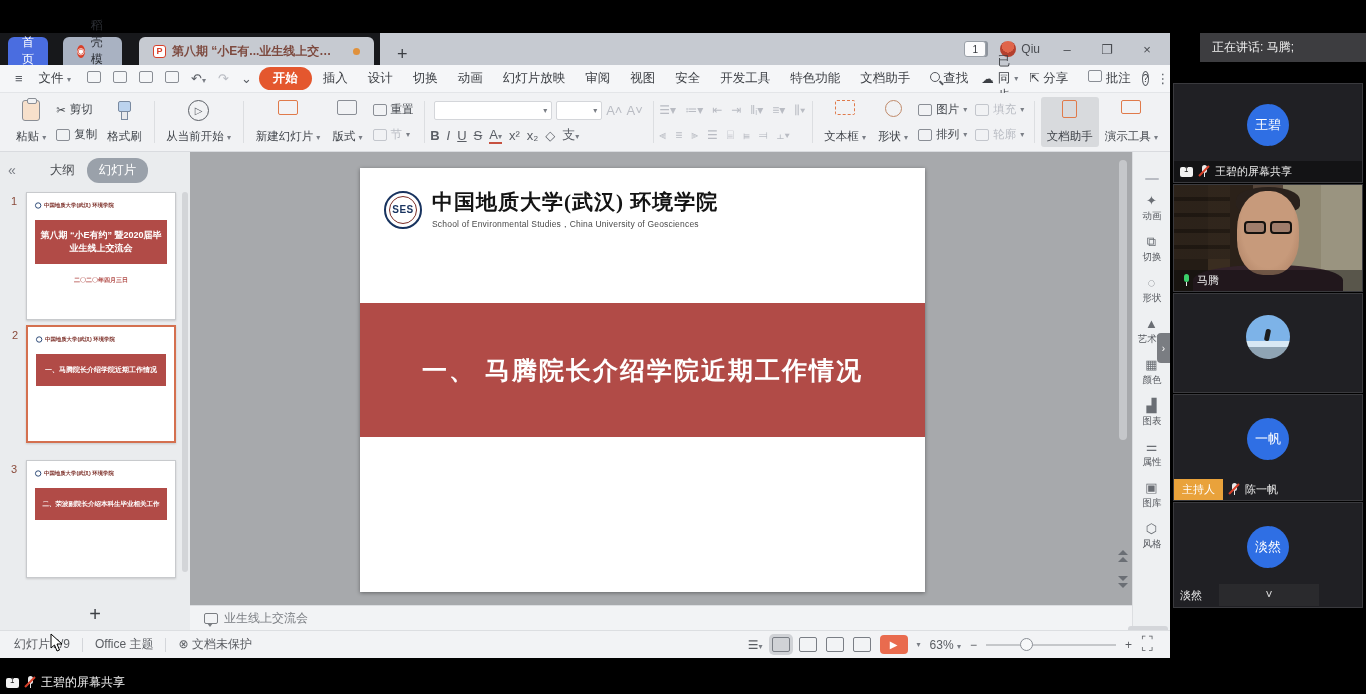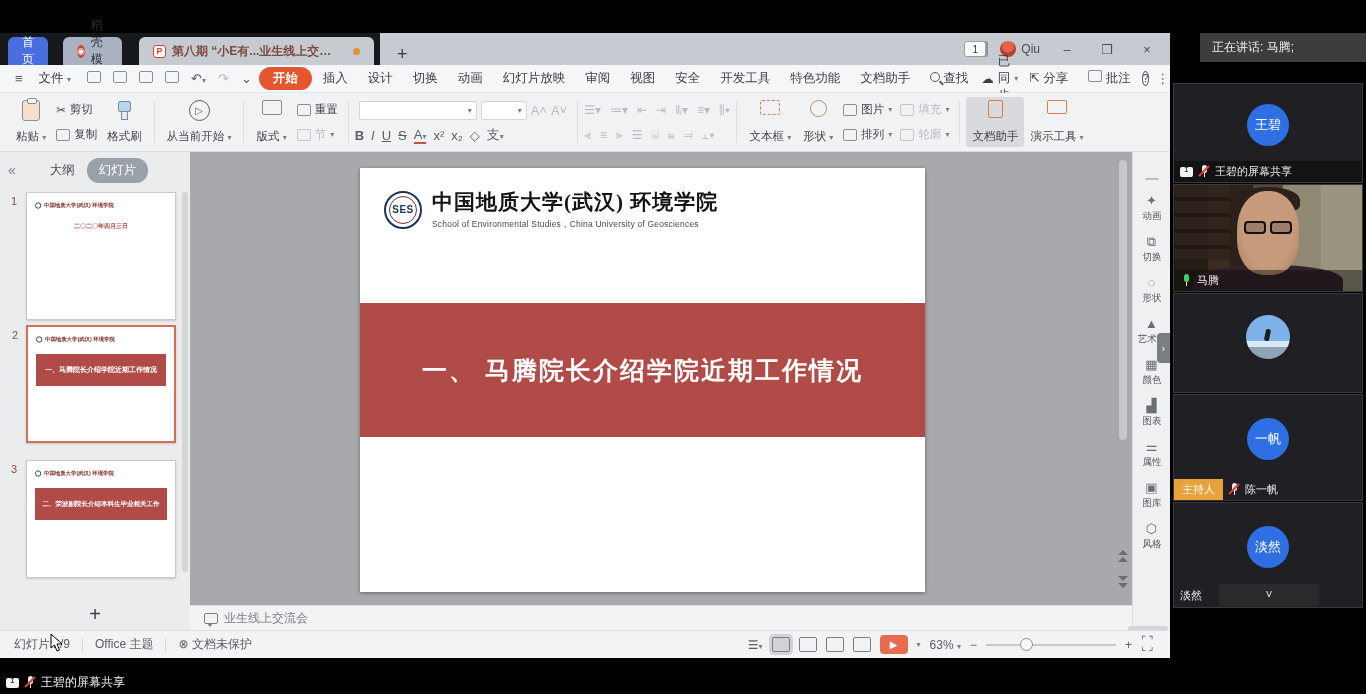--- a/index.html
+++ b/index.html
@@ -240,20 +240,24 @@
         <span class="brush"></span>
         <span>格式刷</span>
       </div>
       <div class="rb-sep"></div>
       <div class="rb-big">
         <span class="play-circle">▷</span>
         <span><span>从当前开始</span> <span class="caret">▾</span></span>
       </div>
       <div class="rb-sep"></div>
       <div class="rb-big">
+        <span class="ibox orange" style="width:20px;height:15px;"></span>
+        <span><span>新建幻灯片</span> <span class="caret">▾</span></span>
+      </div>
+      <div class="rb-big">
         <span class="ibox" style="width:20px;height:15px;"></span>
         <span><span>版式</span> <span class="caret">▾</span></span>
       </div>
       <div class="rb-col">
         <div class="rb-mini">
             <span class="ibox"></span> 
             <span>重置</span>
           </div>
         <div class="rb-mini grayed">
             <span class="ibox" style="border-color:#c3c6cc"></span> 
@@ -361,20 +365,21 @@
           <span class="ptab">大纲</span>
           <span class="ptab active">幻灯片</span>
         </div>
 
         <div class="thumb" style="top:40px;height:128px;">
           <span class="num">1</span>
           <div class="th-head">
               <span class="th-logo"></span>
               <span>中国地质大学(武汉) 环境学院</span>
             </div>
+          <div class="th-banner" style="height:44px;font-size:9px;padding:2px 4px;">第八期 “小E有约” 暨2020届毕业生线上交流会</div>
           <div class="th-note">二〇二〇年四月三日</div>
         </div>
 
         <div class="thumb sel" style="top:173px;height:118px;">
           <span class="num">2</span>
           <div class="th-head">
               <span class="th-logo"></span>
               <span>中国地质大学(武汉) 环境学院</span>
             </div>
           <div class="th-banner" style="height:32px;font-size:7px;padding:2px 4px;">一、马腾院长介绍学院近期工作情况</div>

